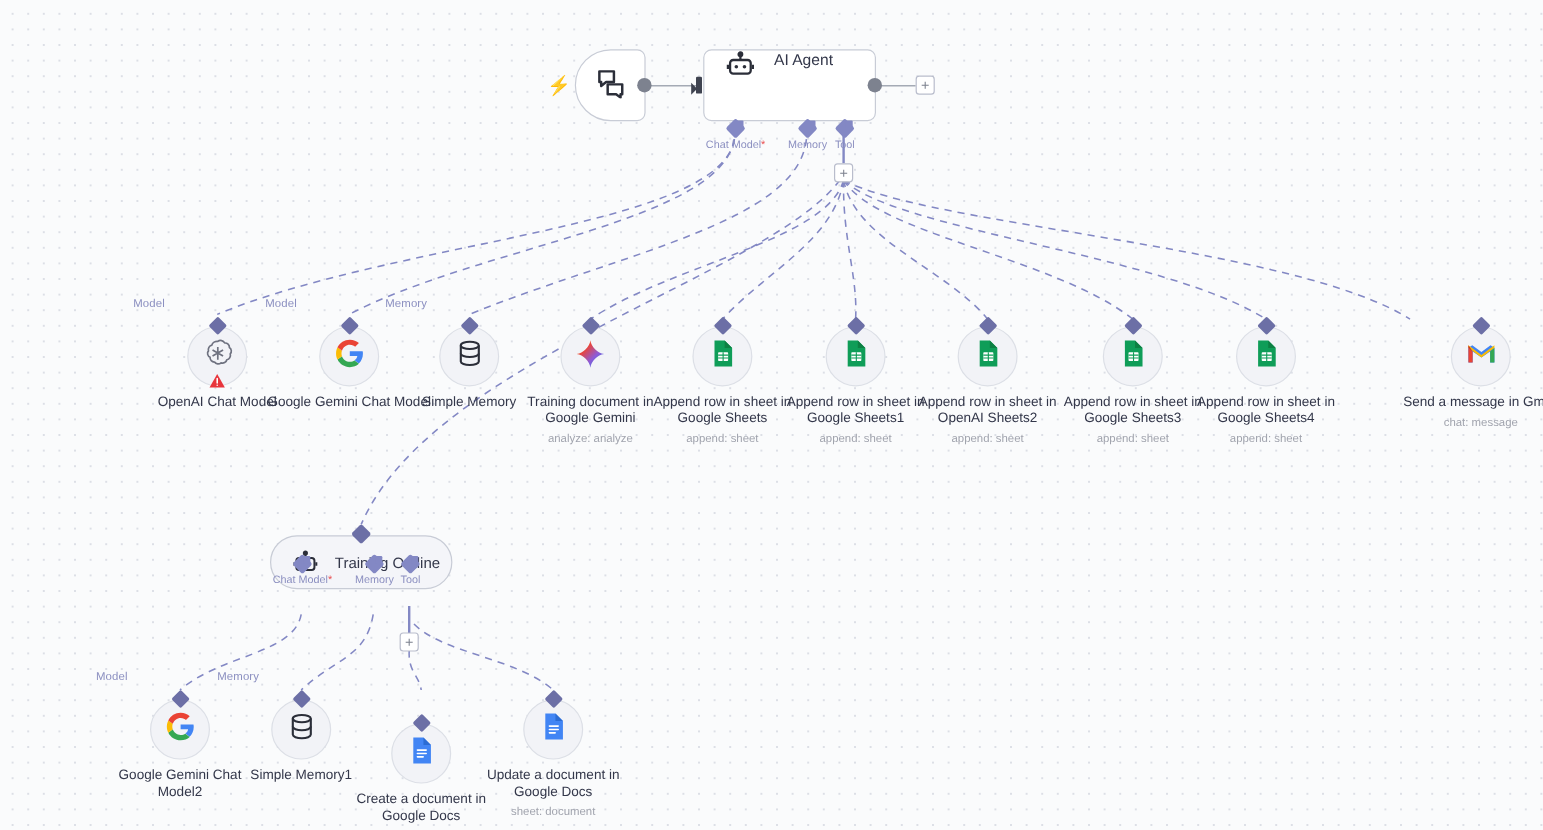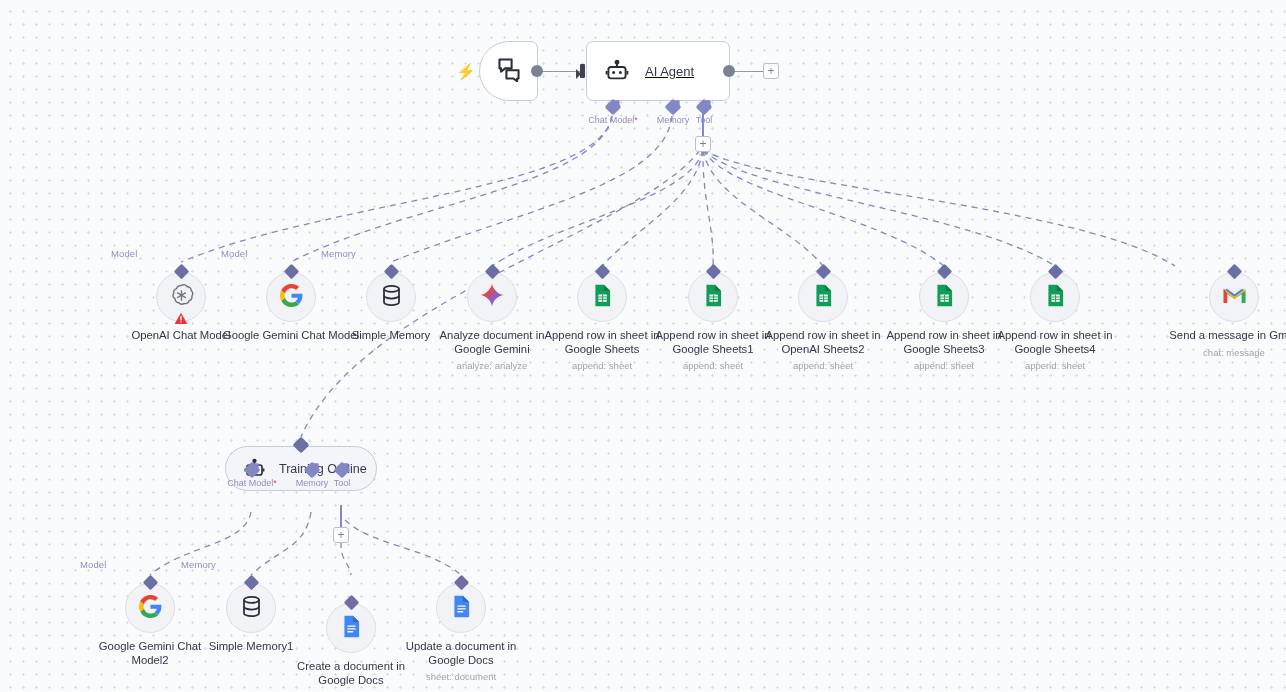--- a/index.html
+++ b/index.html
@@ -49,21 +49,21 @@
     font-size: 9.5px; color: #a0a3ad;
   }
 
   
   .rnode {
     position: absolute;
     background: #ffffff;
     border: 1px solid #c8ccd6;
     border-radius: 7px;
     box-sizing: border-box;
-    display: flex; align-items: center; text-decoration: underline;
+    display: flex; align-items: flex-start;
   }
   .rnode .icon { margin-left: 18px; display:flex; align-items:center; }
   .rnode .rlabel { margin-left: 16px; font-size: 13px; color: #33374a; }
   .rnode .inport {
     position: absolute; left: -7px; top: 50%; margin-top: -7px;
     width: 5px; height: 14px; background: #3f4350; border-radius: 1px;
   }
   .rnode .inport:after{
     content:""; position:absolute; left:-4px; top:4.5px;
     width:0;height:0;border-top:5px solid transparent;border-bottom:5px solid transparent;
@@ -288,21 +288,21 @@
                 <linearGradient id="gg" x1="0" y1="0" x2="1" y2="1">
                   <stop offset="0%" stop-color="#f9a01b"></stop>
                   <stop offset="32%" stop-color="#e8453c"></stop>
                   <stop offset="62%" stop-color="#8e5bd6"></stop>
                   <stop offset="100%" stop-color="#1a73e8"></stop>
                 </linearGradient>
               </defs>
               <path fill="url(#gg)" d="M12 2.2c.5 4.6 5.2 9.3 9.8 9.8-4.6.5-9.3 5.2-9.8 9.8-.5-4.6-5.2-9.3-9.8-9.8 4.6-.5 9.3-5.2 9.8-9.8z"></path>
             </svg></span>
         </div>
-        <div class="title">Analyze document in Google Gemini</div>
+        <div class="title">Training document in Google Gemini</div>
         <div class="subtitle">analyze: analyze</div>
       </div>
       <div class="cnode" style="left: 532px; top: 272px;">
         <div class="disc">
           <span class="diamond"></span>
           <span><svg width="25" height="25" viewBox="0 0 24 24">
               <path fill="#0f9d58" d="M5.2 1.6h8.1l6 6v14.8H5.2z"></path>
               <path fill="#0c8043" d="M13.3 1.6l6 6h-6z"></path>
               <rect x="8.1" y="11.1" width="8" height="7" rx=".6" fill="#fff"></rect>
               <path stroke="#0f9d58" stroke-width=".9" d="M8.1 13.4h8M8.1 15.7h8M12.1 11.1v7"></path>

